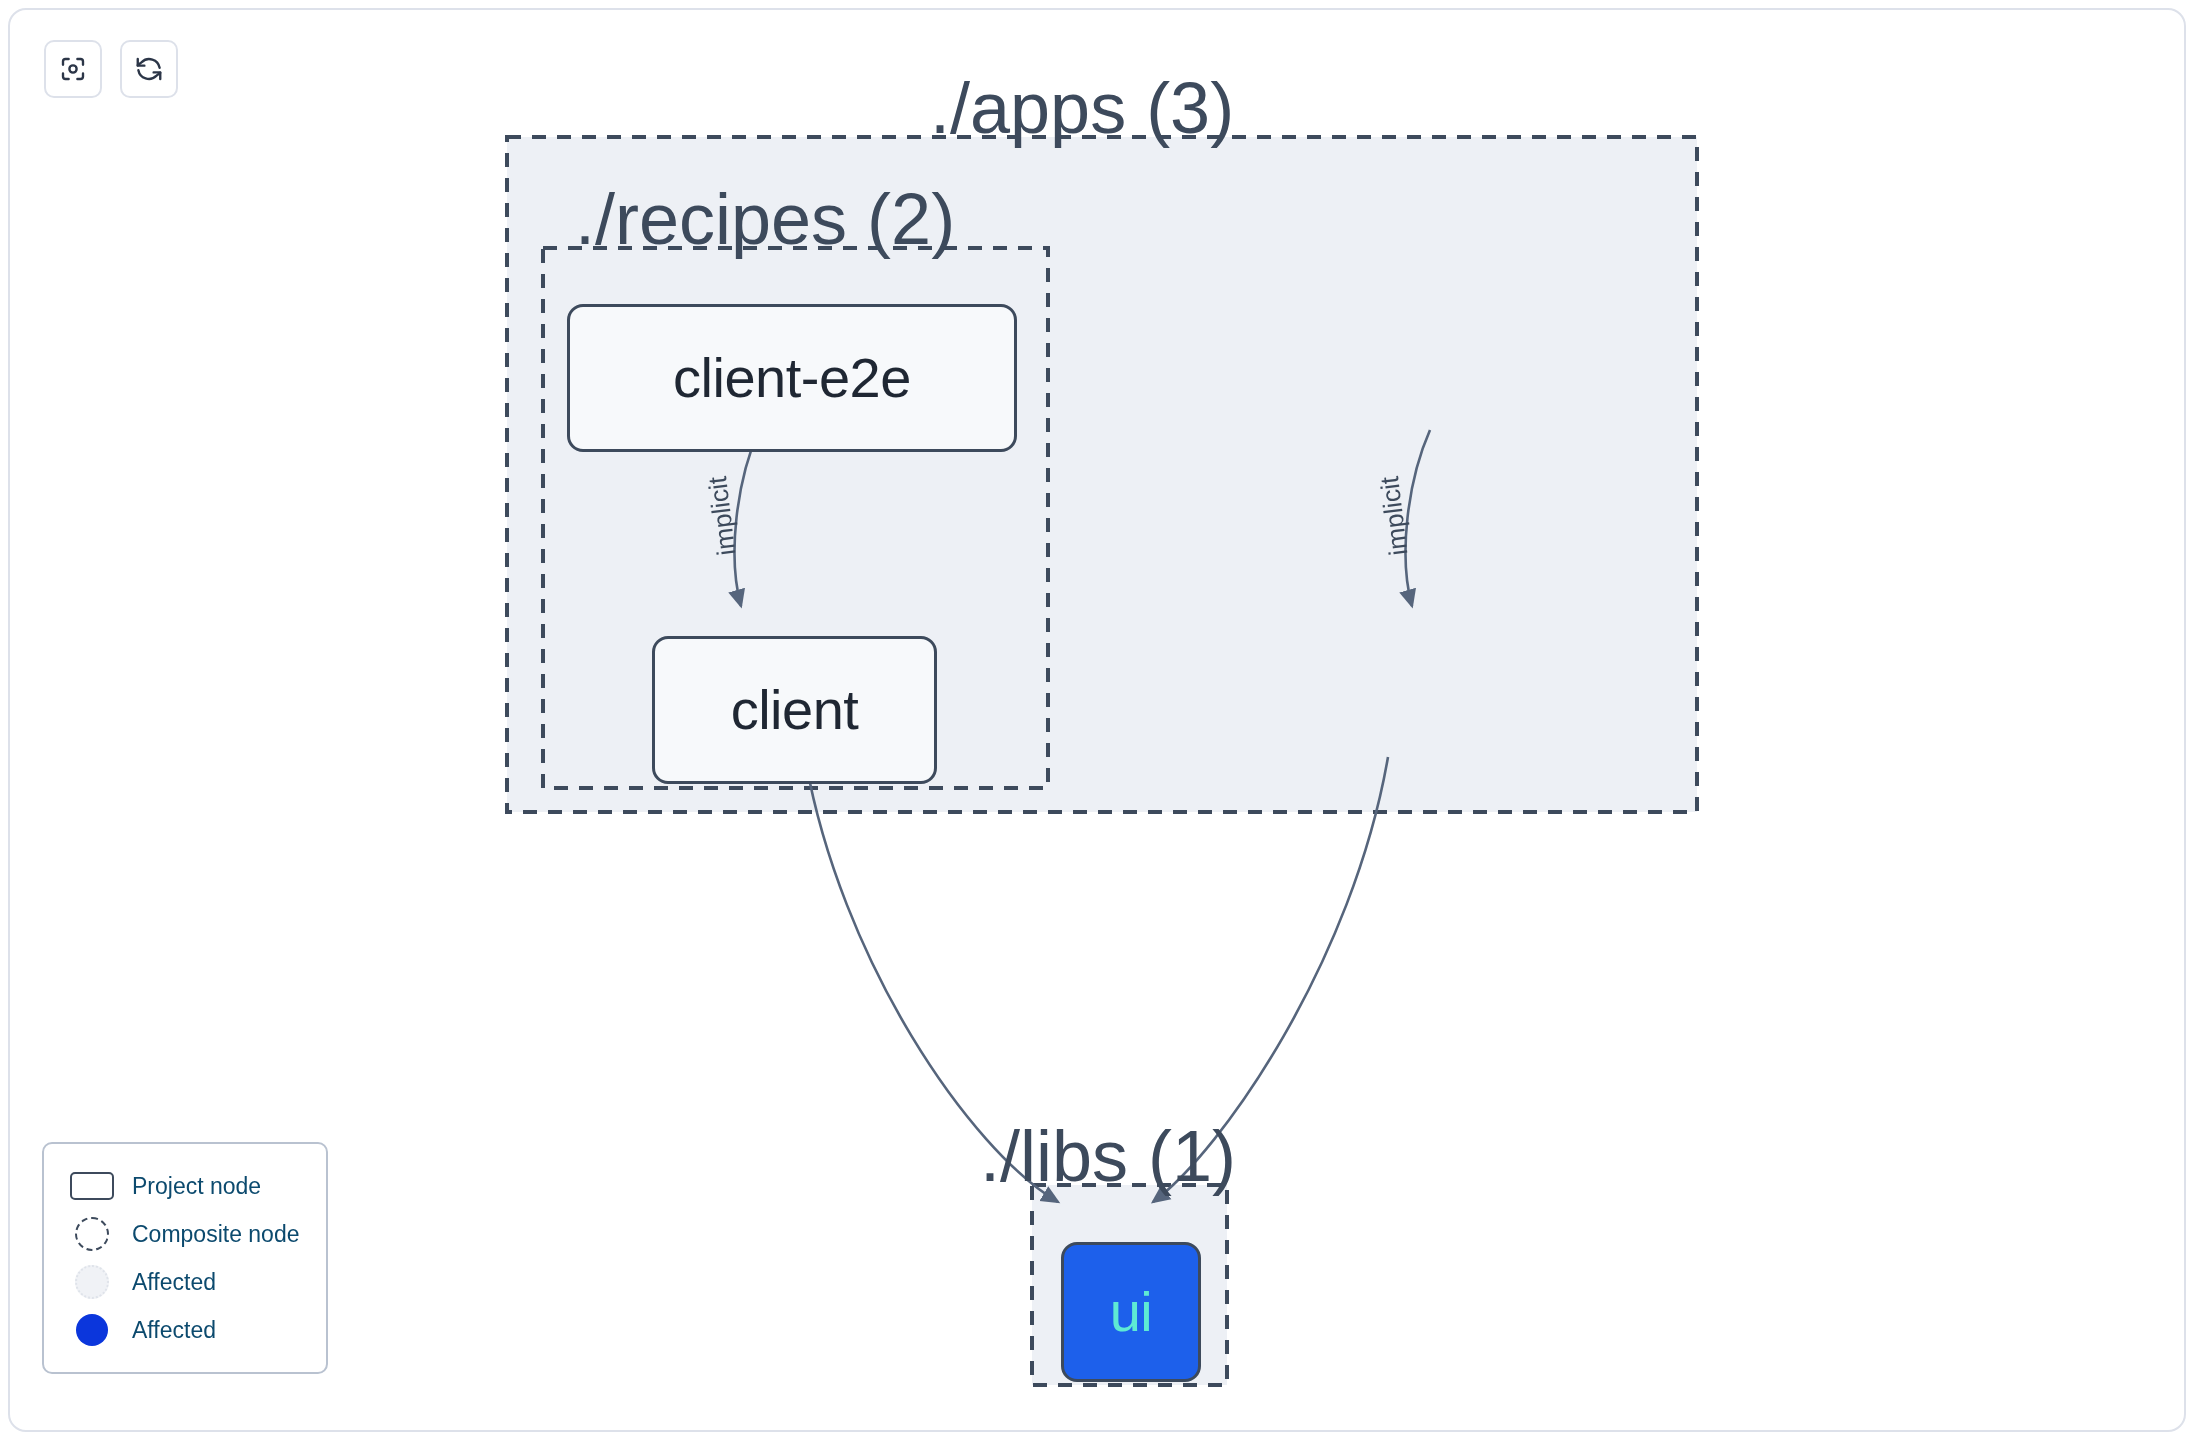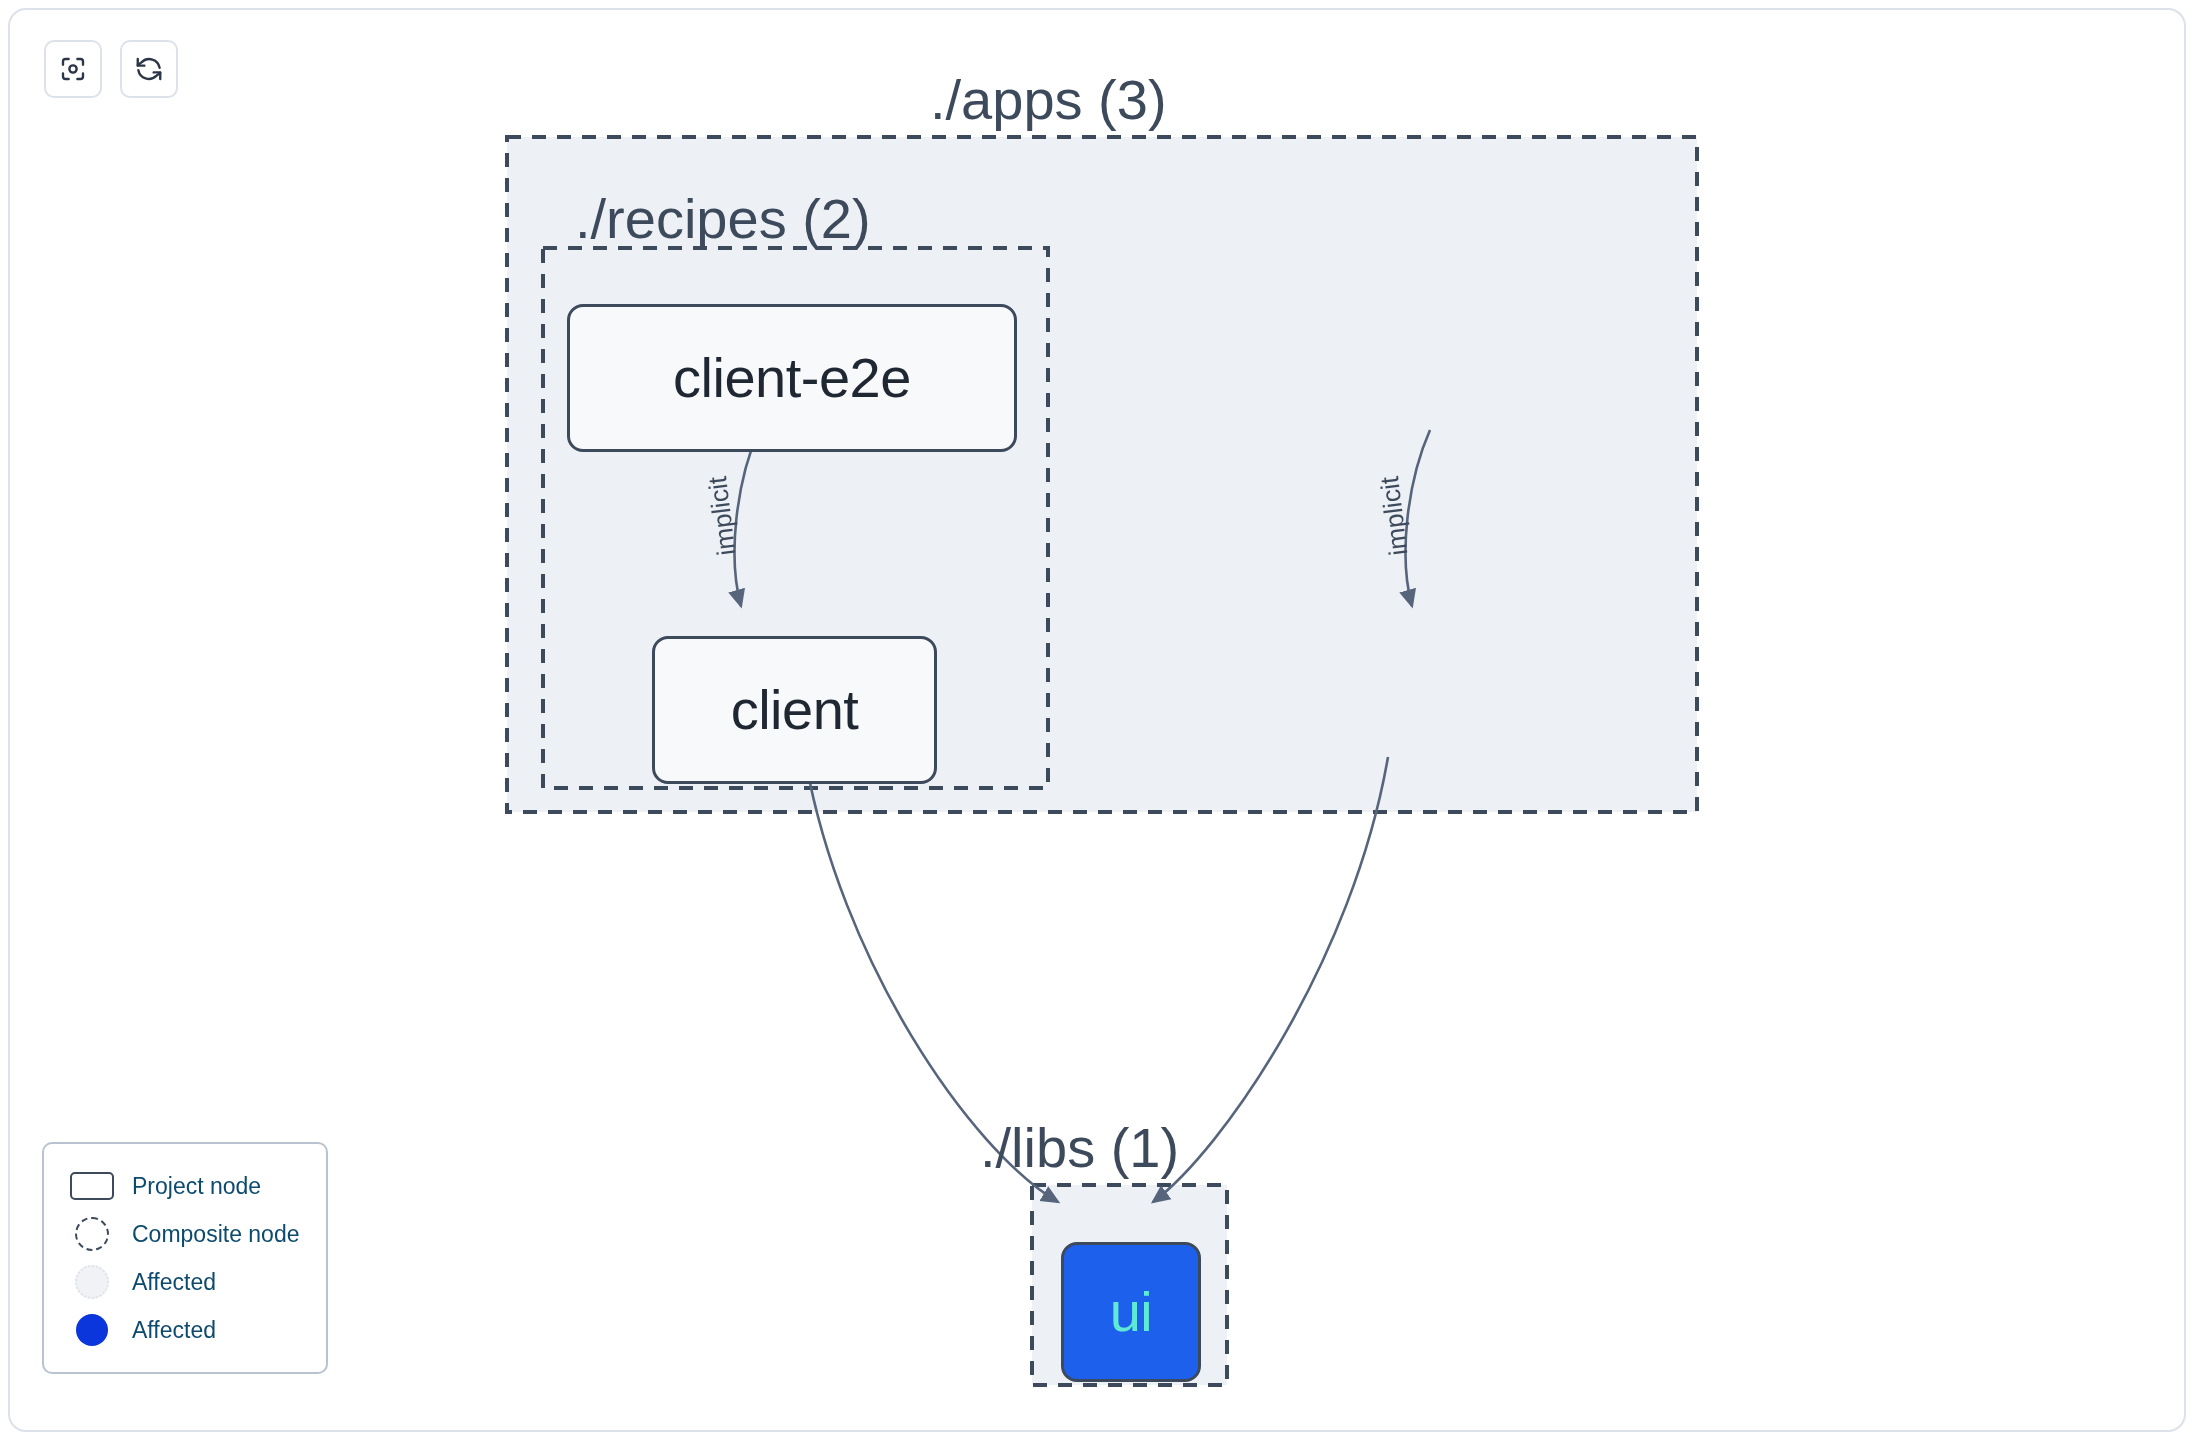--- a/index.html
+++ b/index.html
@@ -87,21 +87,21 @@
     color: #1f2733;
     letter-spacing: -0.5px;
     line-height: 1;
     white-space: nowrap;
   }
   .node-box.touched .node-label { color: #5eead4; }
 
   
   .container-label {
     position: absolute;
-    font-size: 56px;
+    font-size: 72px;
     color: #3d4a5c;
     line-height: 1;
     white-space: nowrap;
     z-index: 15;
   }
 
   
   .edge-label {
     position: absolute;
     font-size: 26px;
@@ -217,21 +217,21 @@
 
     <path d="M 1420 420 C 1398 470, 1388 545, 1402 596" fill="none" stroke="#56657c" stroke-width="2.6" marker-end="url(#arrow)"></path>
 
     <path d="M 795 747 C 830 950, 960 1140, 1048 1192" fill="none" stroke="#56657c" stroke-width="2.6" marker-end="url(#arrow)"></path>
 
     <path d="M 1378 747 C 1343 950, 1213 1140, 1143 1192" fill="none" stroke="#56657c" stroke-width="2.6" marker-end="url(#arrow)"></path>
   </svg>
 
   <div class="container-label" style="left:920px; top:62px;">./apps (3)</div>
 
-  <div class="container-label" style="left:565px; top:173px;margin-top:8px;">./recipes (2)</div>
+  <div class="container-label" style="left:565px; top:173px;">./recipes (2)</div>
 
   <div class="container-label" style="left:970px; top:1110px;">./libs (1)</div>
 
   <div class="node-box project" style="left:557px; top:268px; width:450px; height:148px;">
     <span class="node-label">client-e2e</span>
   </div>
 
   <div class="node-box project" style="left:642px; top:600px; width:285px; height:148px;">
     <span class="node-label">client</span>
   </div>

